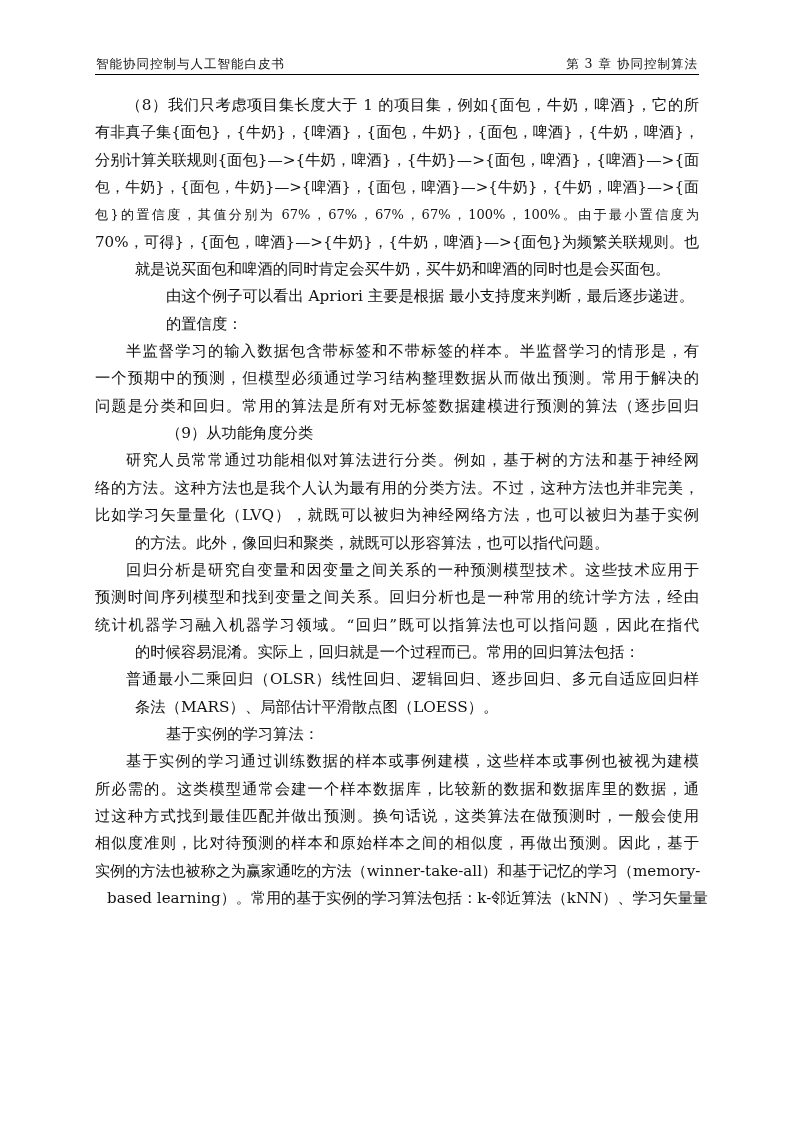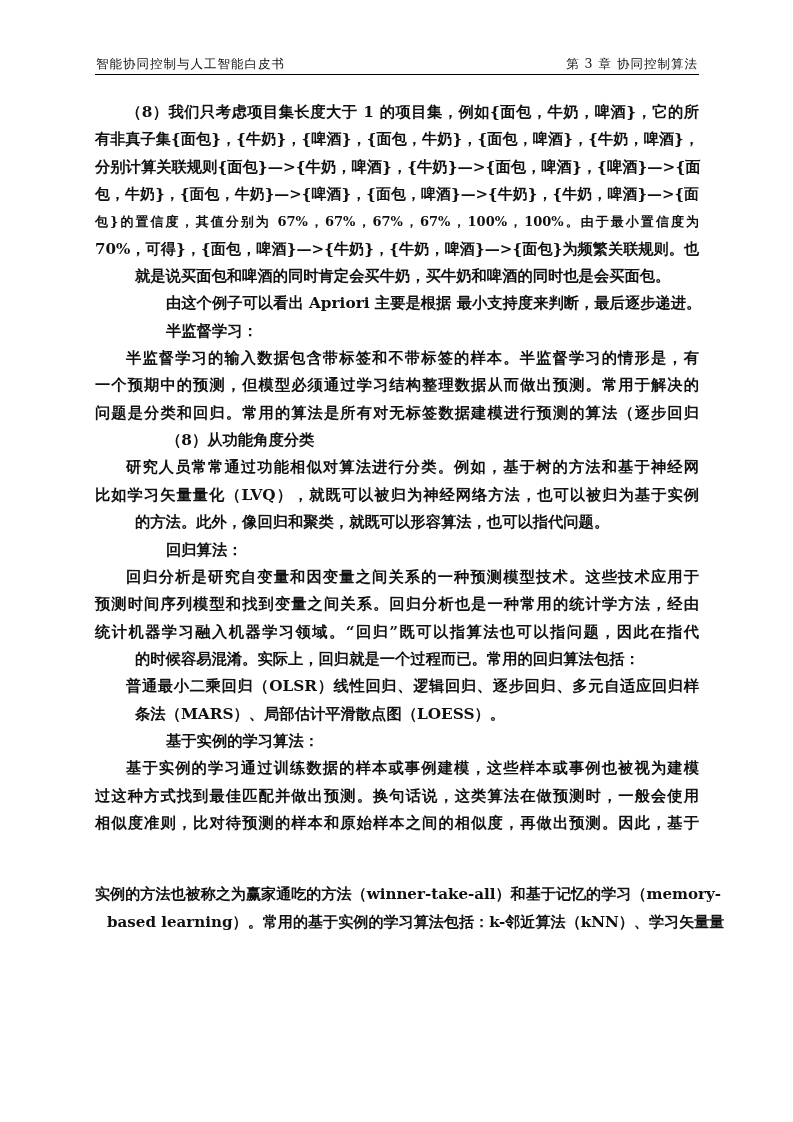--- a/index.html
+++ b/index.html
@@ -2,21 +2,21 @@
 <html><head>
 <meta charset="utf-8">
 <style>
   html, body { margin: 0; padding: 0; background: #ffffff; }
   body { width: 793px; height: 1122px; position: relative; overflow: hidden;
          font-family: "DejaVu Serif", "Liberation Serif", serif; color: #111; }
   .header { position: absolute; left: 95px; top: 54px; width: 604px; height: 20px;
             border-bottom: 1.3px solid #000; font-size: 12.5px; letter-spacing: 1px; }
   .header .left { position: absolute; left: 1px; top: 2px; }
   .header .right { position: absolute; right: 1px; top: 2px; }
-  .body-text { position: absolute; left: 95px; top: 99px; width: 604px; font-weight: bold; }
+  .body-text { position: absolute; left: 95px; top: 92px; width: 604px; }
   .line { height: 27.35px; line-height: 27.35px; font-size: 15.3px; white-space: nowrap;
           overflow: visible; text-align: justify; text-align-last: justify; }
   .line.last { text-align-last: left; margin-left: 40px; }
   .indent { padding-left: 31px; }
   .pagenum { position: absolute; left: 0; width: 793px; top: 1027px; text-align: right;
              font-size: 12px; font-family: "Liberation Serif", serif; padding-left: 32px; }
 </style>
 </head>
 <body>
 
@@ -27,36 +27,37 @@
 
 <div class="body-text" id="body">
     <div class="line indent">（8）我们只考虑项目集长度大于 1 的项目集，例如{面包，牛奶，啤酒}，它的所</div>
     <div class="line" style="font-size: 15.1px;">有非真子集{面包}，{牛奶}，{啤酒}，{面包，牛奶}，{面包，啤酒}，{牛奶，啤酒}，</div>
     <div class="line">分别计算关联规则{面包}—&gt;{牛奶，啤酒}，{牛奶}—&gt;{面包，啤酒}，{啤酒}—&gt;{面</div>
     <div class="line" style="font-size: 14.9px;">包，牛奶}，{面包，牛奶}—&gt;{啤酒}，{面包，啤酒}—&gt;{牛奶}，{牛奶，啤酒}—&gt;{面</div>
     <div class="line" style="font-size: 13px;">包}的置信度，其值分别为 67%，67%，67%，67%，100%，100%。由于最小置信度为</div>
     <div class="line" style="font-size: 15.1px;">70%，可得}，{面包，啤酒}—&gt;{牛奶}，{牛奶，啤酒}—&gt;{面包}为频繁关联规则。也</div>
     <div class="line last">就是说买面包和啤酒的同时肯定会买牛奶，买牛奶和啤酒的同时也是会买面包。</div>
     <div class="line indent last">由这个例子可以看出 Apriori 主要是根据 最小支持度来判断，最后逐步递进。</div>
-    <div class="line indent last">半监督学习：</div>
+    <div class="line indent last">的置信度：</div>
     <div class="line indent">半监督学习的输入数据包含带标签和不带标签的样本。半监督学习的情形是，有</div>
     <div class="line">一个预期中的预测，但模型必须通过学习结构整理数据从而做出预测。常用于解决的</div>
     <div class="line">问题是分类和回归。常用的算法是所有对无标签数据建模进行预测的算法（逐步回归</div>
-    <div class="line indent last">（8）从功能角度分类</div>
+    <div class="line indent last">（9）从功能角度分类</div>
     <div class="line indent">研究人员常常通过功能相似对算法进行分类。例如，基于树的方法和基于神经网</div>
+    <div class="line">络的方法。这种方法也是我个人认为最有用的分类方法。不过，这种方法也并非完美，</div>
     <div class="line">比如学习矢量量化（LVQ），就既可以被归为神经网络方法，也可以被归为基于实例</div>
     <div class="line last">的方法。此外，像回归和聚类，就既可以形容算法，也可以指代问题。</div>
-    <div class="line indent last">回归算法：</div>
     <div class="line indent">回归分析是研究自变量和因变量之间关系的一种预测模型技术。这些技术应用于</div>
     <div class="line">预测时间序列模型和找到变量之间关系。回归分析也是一种常用的统计学方法，经由</div>
     <div class="line">统计机器学习融入机器学习领域。“回归”既可以指算法也可以指问题，因此在指代</div>
     <div class="line last">的时候容易混淆。实际上，回归就是一个过程而已。常用的回归算法包括：</div>
     <div class="line indent">普通最小二乘回归（OLSR）线性回归、逻辑回归、逐步回归、多元自适应回归样</div>
     <div class="line last">条法（MARS）、局部估计平滑散点图（LOESS）。</div>
     <div class="line indent last">基于实例的学习算法：</div>
     <div class="line indent">基于实例的学习通过训练数据的样本或事例建模，这些样本或事例也被视为建模</div>
+    <div class="line">所必需的。这类模型通常会建一个样本数据库，比较新的数据和数据库里的数据，通</div>
     <div class="line">过这种方式找到最佳匹配并做出预测。换句话说，这类算法在做预测时，一般会使用</div>
     <div class="line">相似度准则，比对待预测的样本和原始样本之间的相似度，再做出预测。因此，基于</div>
-    <div class="line" style="font-size: 15.1px; margin-top: 44px;">实例的方法也被称之为赢家通吃的方法（winner-take-all）和基于记忆的学习（memory-</div>
+    <div class="line" style="font-size: 15.1px;">实例的方法也被称之为赢家通吃的方法（winner-take-all）和基于记忆的学习（memory-</div>
     <div class="line" style="font-size: 15.1px; margin-left: 12px;">based learning）。常用的基于实例的学习算法包括：k-邻近算法（kNN）、学习矢量量</div>
   </div>
 
 <div class="pagenum">35</div>
 
 </body></html>

